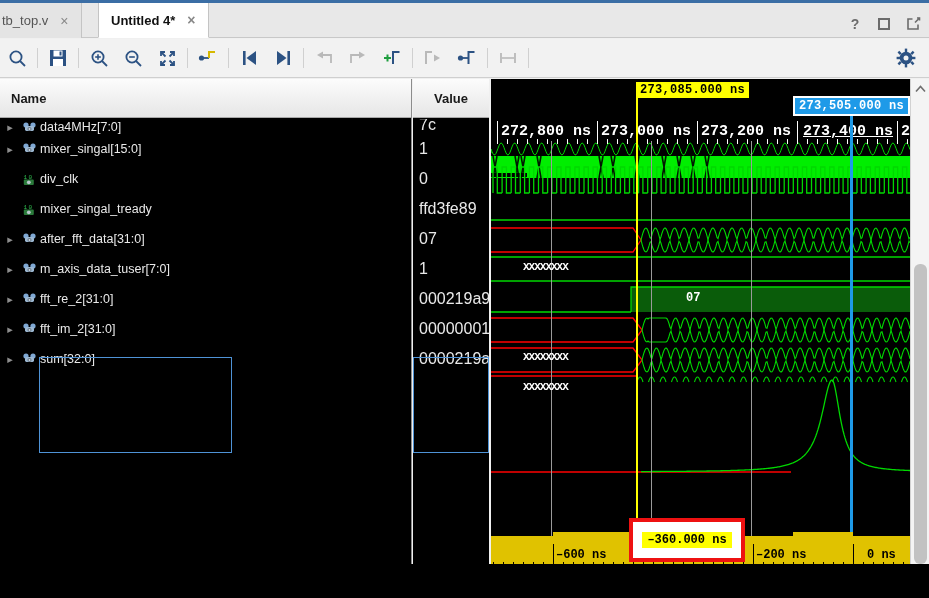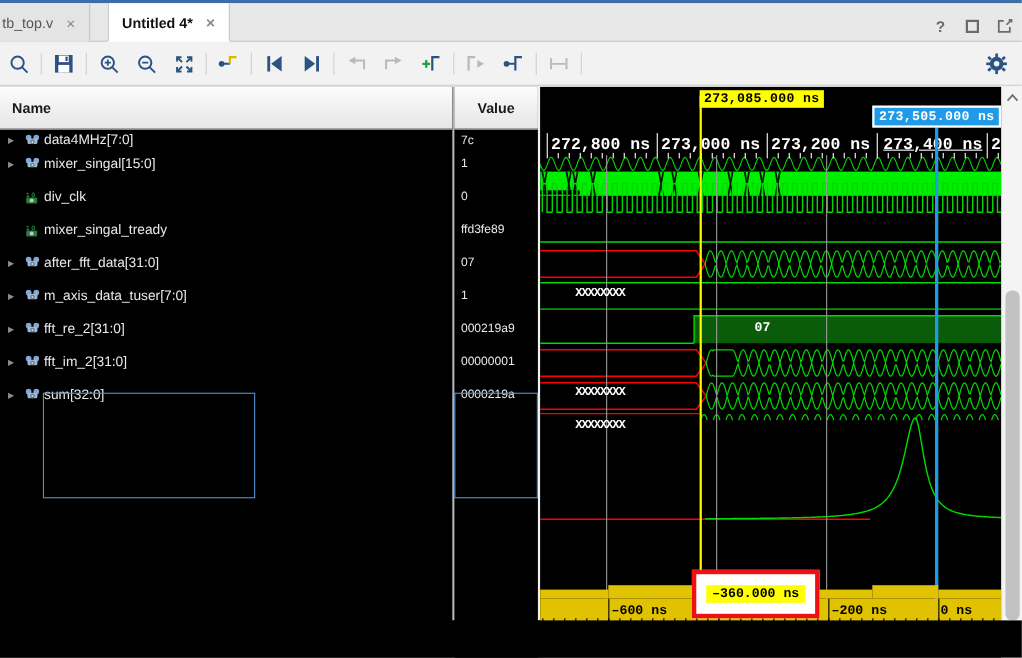--- a/index.html
+++ b/index.html
@@ -75,21 +75,21 @@
     height: 30px; display: flex; align-items: center;
     color: #e9e9e9; font-size: 12.5px; white-space: nowrap;
   }
   .row.clipped { height: 15px; align-items: flex-end; overflow: hidden; }
   .arrow { width: 20px; text-align: center; color: #8e8e8e; font-size: 11px; cursor: pointer; }
   .arrow.blank { color: transparent; }
   .ico { width: 18px; display: flex; align-items: center; justify-content: center; }
   .lbl { padding-left: 2px; }
 
   .vrow { height: 30px; display: flex; align-items: center; padding-left: 6px;
-          color: #e9e9e9; font-size: 11px; white-space: nowrap; text-align: right; }
+          color: #e9e9e9; font-size: 16px; white-space: nowrap; text-align: right; }
   .vrow.clipped { height: 15px; align-items: flex-end; overflow: hidden; }
 
   .sel-box { position: absolute; border: 1px solid #4f93d6; pointer-events: none; }
 
   
   .wave-pane {
     position: absolute; left: 491px; top: 79px; width: 419px; height: 519px;
     background: #000; overflow: hidden;
   }
   .scroll-col {
@@ -540,21 +540,21 @@
         <div class="bus-label" style="left: 195px; top: 212px;">07</div>
         <div class="xlabel" style="left: 32px; top: 272px;">XXXXXXXX</div>
         <div class="xlabel" style="left: 32px; top: 302px;">XXXXXXXX</div>
         <div class="botruler">
           <div class="rl" style="left: 65px;">–600 ns</div>
           <div class="btick" style="left: 62px; top: 0px; height: 26px;"></div>
           <div class="rl" style="left: 165px;">–400 ns</div>
           <div class="btick" style="left: 162px; top: 0px; height: 26px;"></div>
           <div class="rl" style="left: 265px;">–200 ns</div>
           <div class="btick" style="left: 262px; top: 0px; height: 26px;"></div>
-          <div class="rl" style="left: 364px;">0 ns</div>
+          <div class="rl" style="left: 376px;">0 ns</div>
           <div class="btick" style="left: 362px; top: 0px; height: 26px;"></div>
           <div class="btick" style="left: 2px; top: 18px; height: 8px;"></div>
           <div class="btick" style="left: 12px; top: 18px; height: 8px;"></div>
           <div class="btick" style="left: 22px; top: 18px; height: 8px;"></div>
           <div class="btick" style="left: 32px; top: 18px; height: 8px;"></div>
           <div class="btick" style="left: 42px; top: 18px; height: 8px;"></div>
           <div class="btick" style="left: 52px; top: 18px; height: 8px;"></div>
           <div class="btick" style="left: 62px; top: 18px; height: 8px;"></div>
           <div class="btick" style="left: 72px; top: 18px; height: 8px;"></div>
           <div class="btick" style="left: 82px; top: 18px; height: 8px;"></div>

